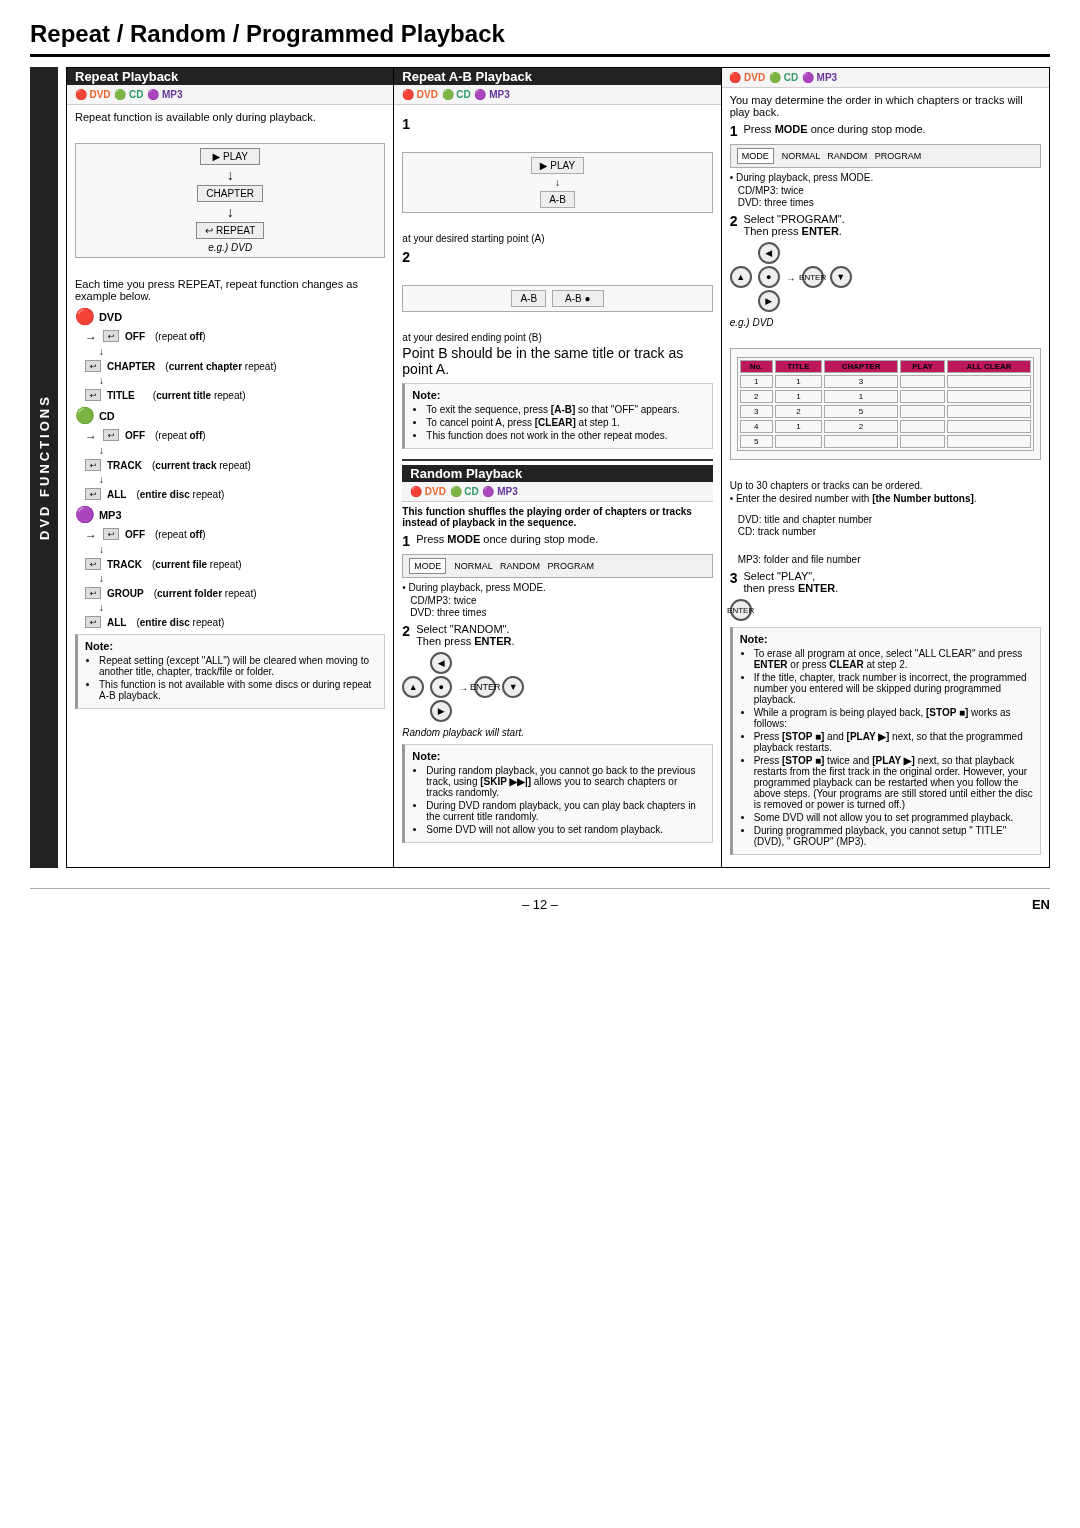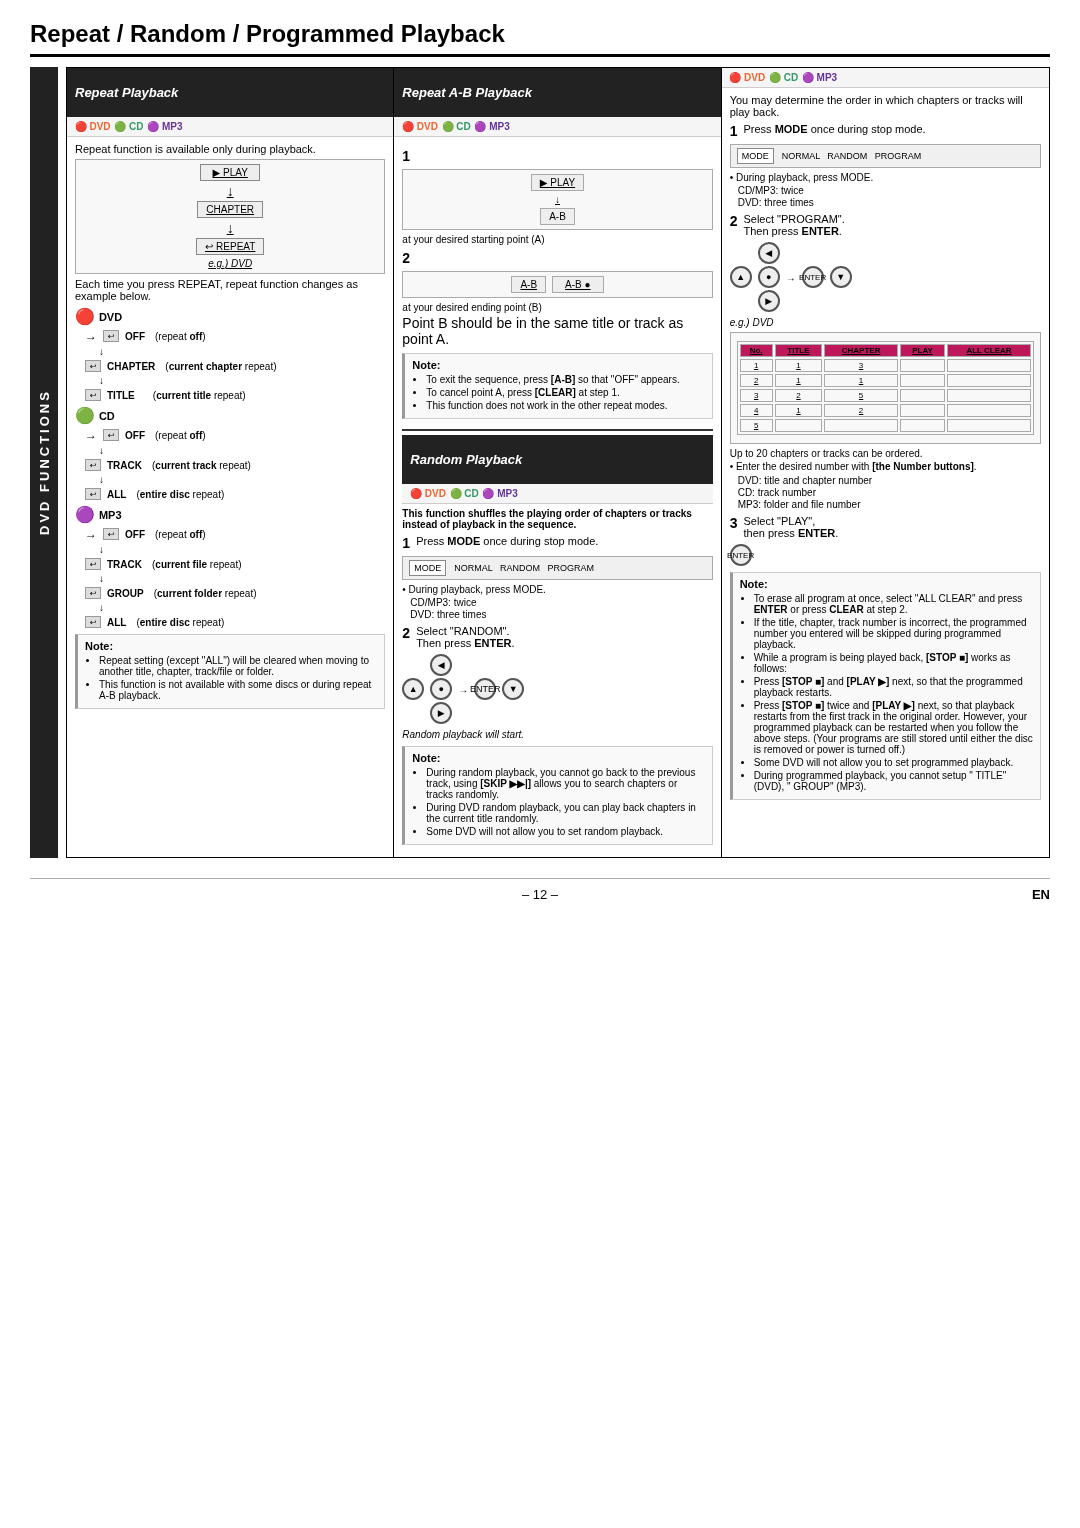--- a/index.html
+++ b/index.html
@@ -29,25 +29,24 @@
       border-right: 1px solid #000;
       padding: 0;
       position: relative;
     }
     .col:last-child { border-right: none; }
     .col-header {
       background: #222;
       color: #fff;
       font-weight: bold;
       font-size: 13px;
-      padding: 17px 8px;
+      padding: 1px 8px;
       display: flex;
       align-items: center;
       gap: 6px;
-      font-style: italic;
     }
     .format-badges {
       display: flex;
       gap: 4px;
       padding: 4px 8px;
       border-bottom: 1px solid #ccc;
       background: #f5f5f5;
     }
     .badge {
       display: inline-flex;
@@ -80,24 +79,23 @@
     .step-row {
       display: flex;
       gap: 6px;
       margin: 5px 0;
       align-items: flex-start;
     }
     .diagram-box {
       border: 1px solid #aaa;
       background: #f8f8f8;
       padding: 4px 6px;
-      margin: 4px 0;
+      margin: 20px 0;
       text-align: center;
       font-size: 10px;
-      text-decoration: underline;
     }
     .diagram-inner {
       display: flex;
       flex-direction: column;
       align-items: center;
       gap: 3px;
     }
     .arrow-down { font-size: 14px; line-height: 1; }
     .small-box {
       border: 1px solid #888;
@@ -540,25 +538,25 @@
                   <td>5</td>
                   <td></td>
                   <td></td>
                   <td></td>
                   <td></td>
                 </tr>
           </tbody>
             </table>
         </div>
 
-        <p style="font-size:10px;margin:2px 0">Up to 20 chapters or tracks can be ordered.</p>
+        <p style="font-size:10px;margin:2px 0">Up to 30 chapters or tracks can be ordered.</p>
         <p style="font-size:10px;margin:2px 0">• Enter the desired number with <b>[the Number buttons]</b>.</p>
-        <p style="font-size:10px;margin:3px 0 1px 8px">DVD: title and chapter number</p>
+        <p style="font-size:10px;margin:10px 0 1px 8px">DVD: title and chapter number</p>
         <p style="font-size:10px;margin:1px 0 1px 8px">CD:  track number</p>
-        <p style="font-size:10px;margin:1px 0 1px 8px">MP3: folder and file number</p>
+        <p style="font-size:10px;margin:17px 0 1px 8px">MP3: folder and file number</p>
 
         <div class="step-row" style="margin-top:5px">
           <span class="step-num">3</span>
           <span>Select "PLAY",<br>then press <b>ENTER</b>.</span>
         </div>
 
         <div class="enter-diagram">
           <div class="circle-btn" style="font-size:8px">ENTER</div>
         </div>
 

